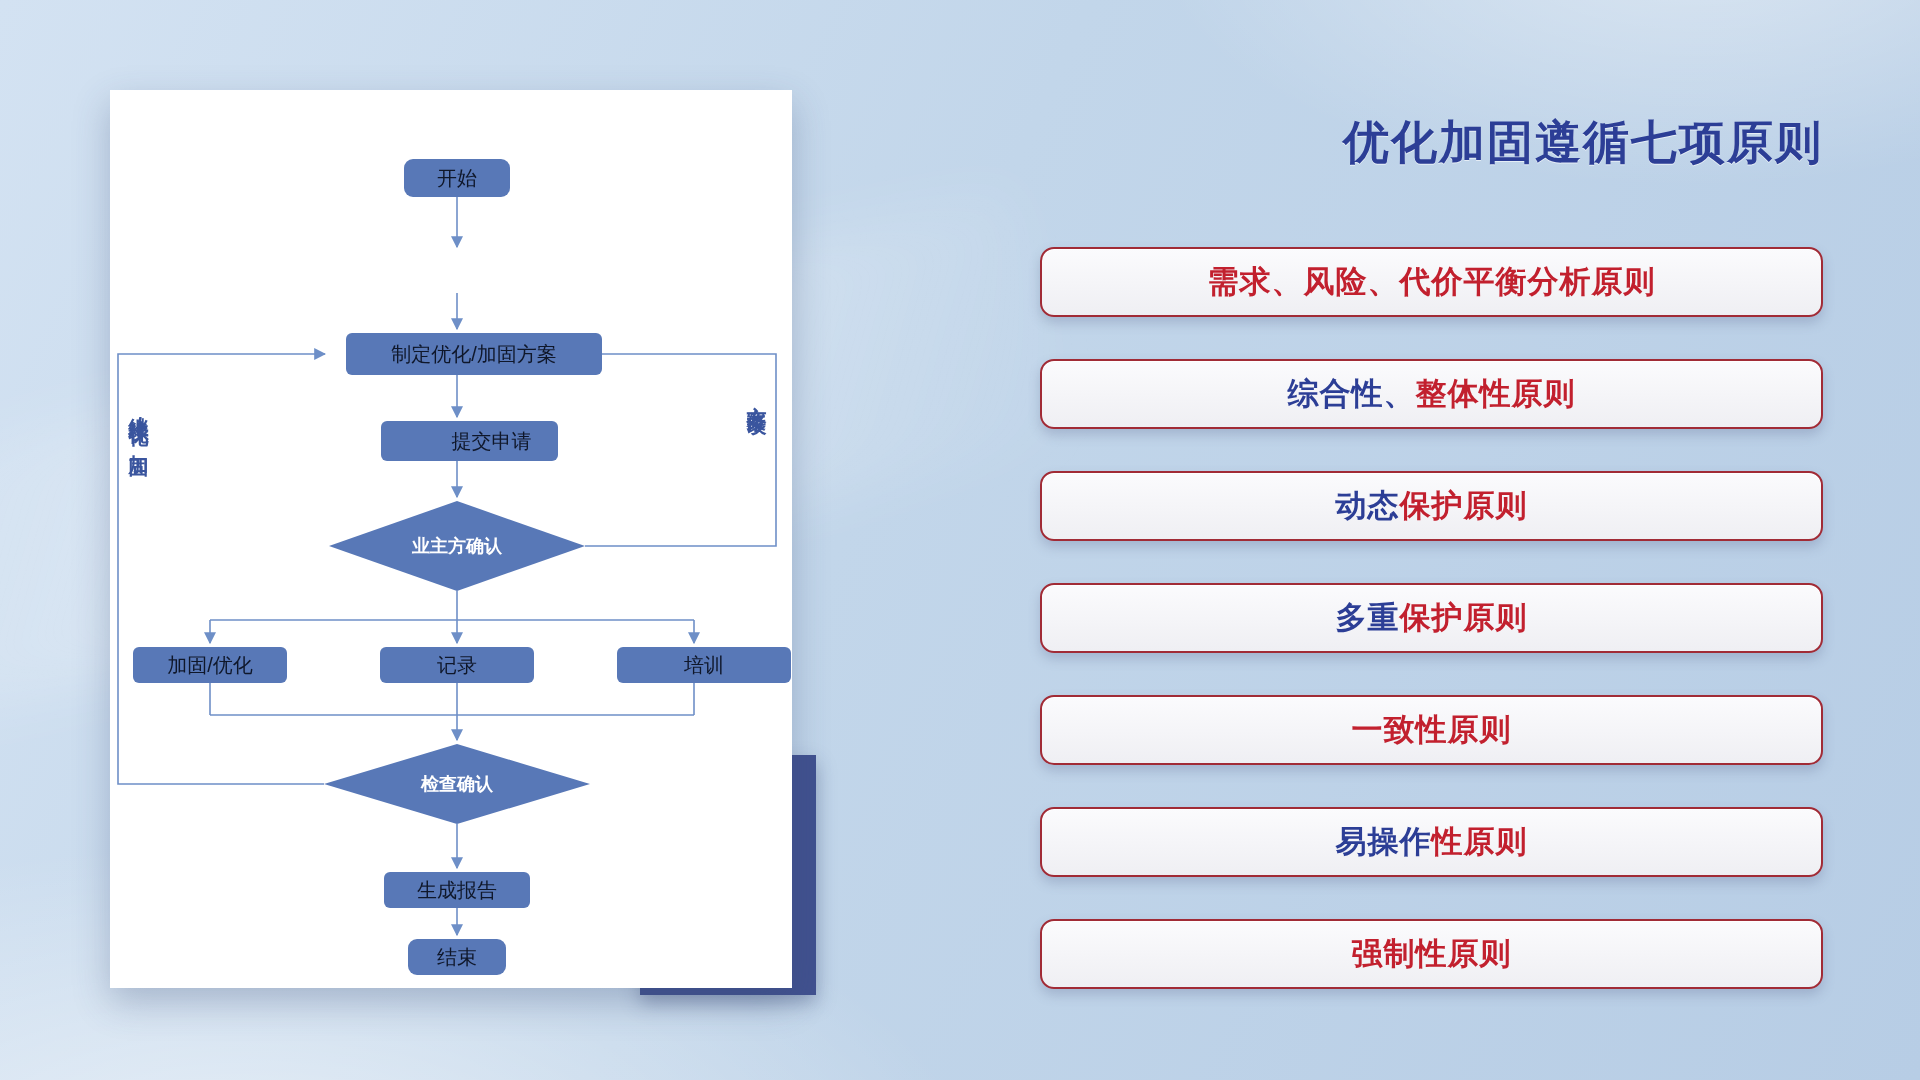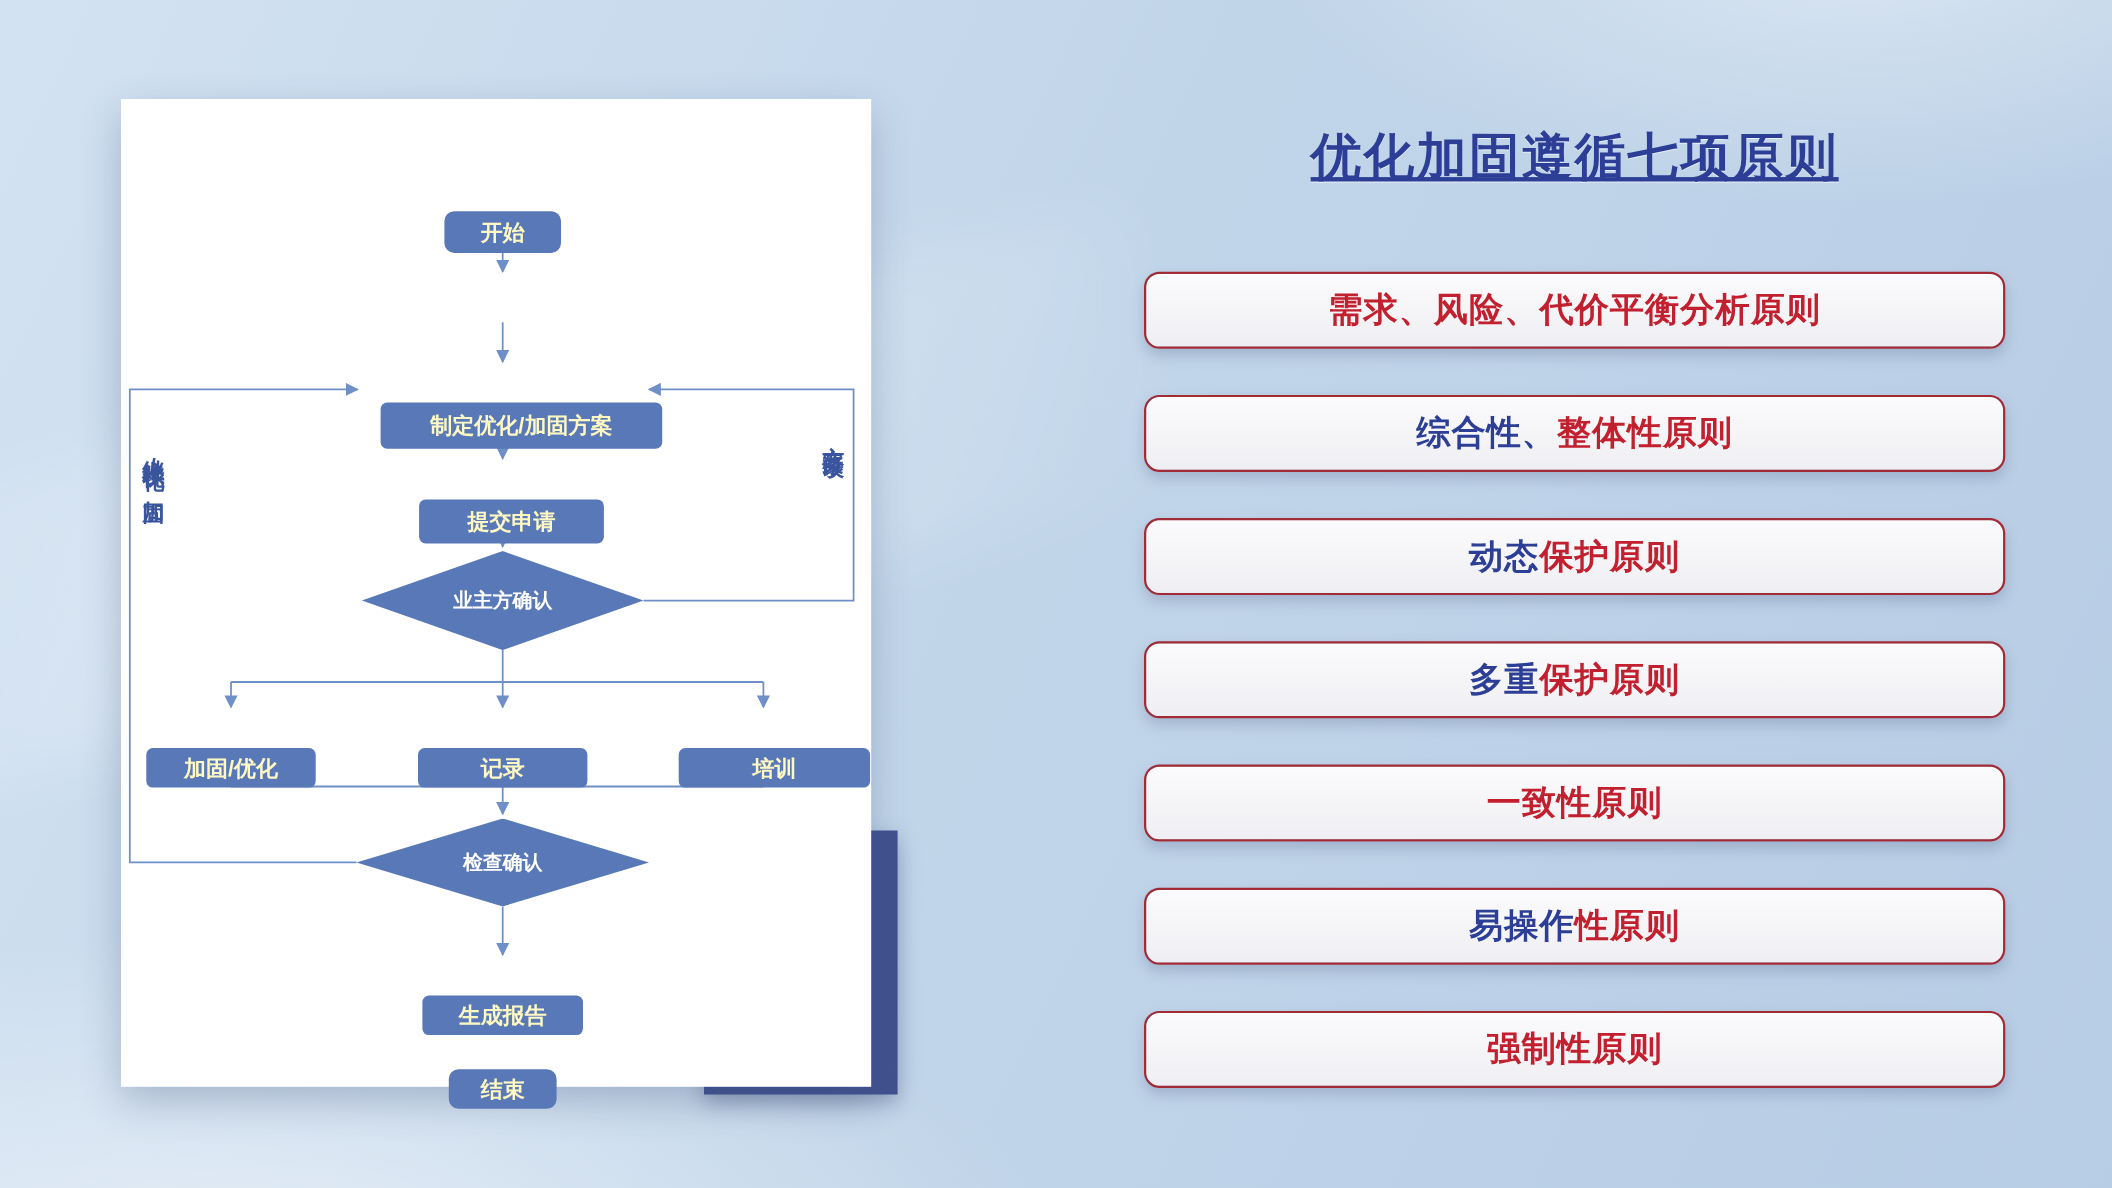--- a/index.html
+++ b/index.html
@@ -24,40 +24,39 @@
     position:absolute;left:640px;top:755px;width:176px;height:240px;
     background:#41518f;box-shadow:0 8px 18px rgba(40,55,100,.35);
   }
   .card{
     position:absolute;left:110px;top:90px;width:682px;height:898px;
     background:#ffffff;box-shadow:0 14px 34px rgba(55,75,120,.30);
   }
   .connectors{position:absolute;left:0;top:0;pointer-events:none;}
   .node{
     position:absolute;display:flex;align-items:center;justify-content:center;
-    background:#5878b7;color:#fef9c3;font-weight:700;font-size:20px;
-    border-radius:6px;white-space:nowrap;margin-top:33px;
+    background:#5878b7;color:#0f172a;font-weight:400;font-size:20px;
+    border-radius:6px;white-space:nowrap;
   }
   .node.pill{border-radius:9px;}
   .diamond{
     position:absolute;display:flex;align-items:center;justify-content:center;
     background:#5878b7;color:#ffffff;font-weight:700;font-size:18px;
     clip-path:polygon(50% 0,100% 50%,50% 100%,0 50%);
   }
   .vlabel{
     position:absolute;writing-mode:vertical-lr;text-orientation:upright;
     color:#3a559e;font-weight:700;font-size:20px;letter-spacing:3px;white-space:nowrap;
   }
   
   .right-panel{position:absolute;left:1040px;top:0;width:783px;height:1080px;}
   .panel-title{
-    position:absolute;left:0;top:112px;width:100%;text-align:center;
+    position:absolute;left:0;top:112px;width:100%;text-align:right;
     font-size:46px;font-weight:800;color:#2c3e96;margin:0;letter-spacing:2px;
     text-shadow:0 1px 0 rgba(255,255,255,.6);
-    text-decoration:underline;
   }
   .principles{
     position:absolute;left:0;top:247px;width:100%;
     display:flex;flex-direction:column;gap:42px;
   }
   .principle{
     height:70px;border-radius:14px;
     background:linear-gradient(180deg,#fbfbfd 0%,#efeff3 100%);
     border:2px solid #a12b36;box-sizing:border-box;
     box-shadow:0 6px 12px rgba(90,100,140,.28), inset 0 1px 0 #ffffff;
@@ -99,21 +98,21 @@
         <path d="M214,694 H8 V264 H215" marker-end="url(#arrow)"></path>
         <path d="M475,456 H666 V264 H480" marker-end="url(#arrow)"></path>
       </g>
     </svg>
 
     <div class="node pill" style="left:294px;top:69px;width:106px;height:38px;">开始</div>
 
 
     <div class="node" style="left:236px;top:243px;width:256px;height:42px;">制定优化/加固方案</div>
 
-    <div class="node" style="left:271px;top:331px;width:168px;height:40px;">提交申请</div>
+    <div class="node" style="left:271px;top:331px;width:133px;height:40px;padding-left:44px;">提交申请</div>
 
     <div class="diamond" style="left:219px;top:411px;width:256px;height:90px;">业主方确认</div>
 
     <div class="node" style="left:23px;top:557px;width:154px;height:36px;">加固/优化</div>
 
     <div class="node" style="left:270px;top:557px;width:154px;height:36px;">记录</div>
 
     <div class="node" style="left:507px;top:557px;width:174px;height:36px;">培训</div>
 
     <div class="diamond" style="left:214px;top:654px;width:266px;height:80px;">检查确认</div>

